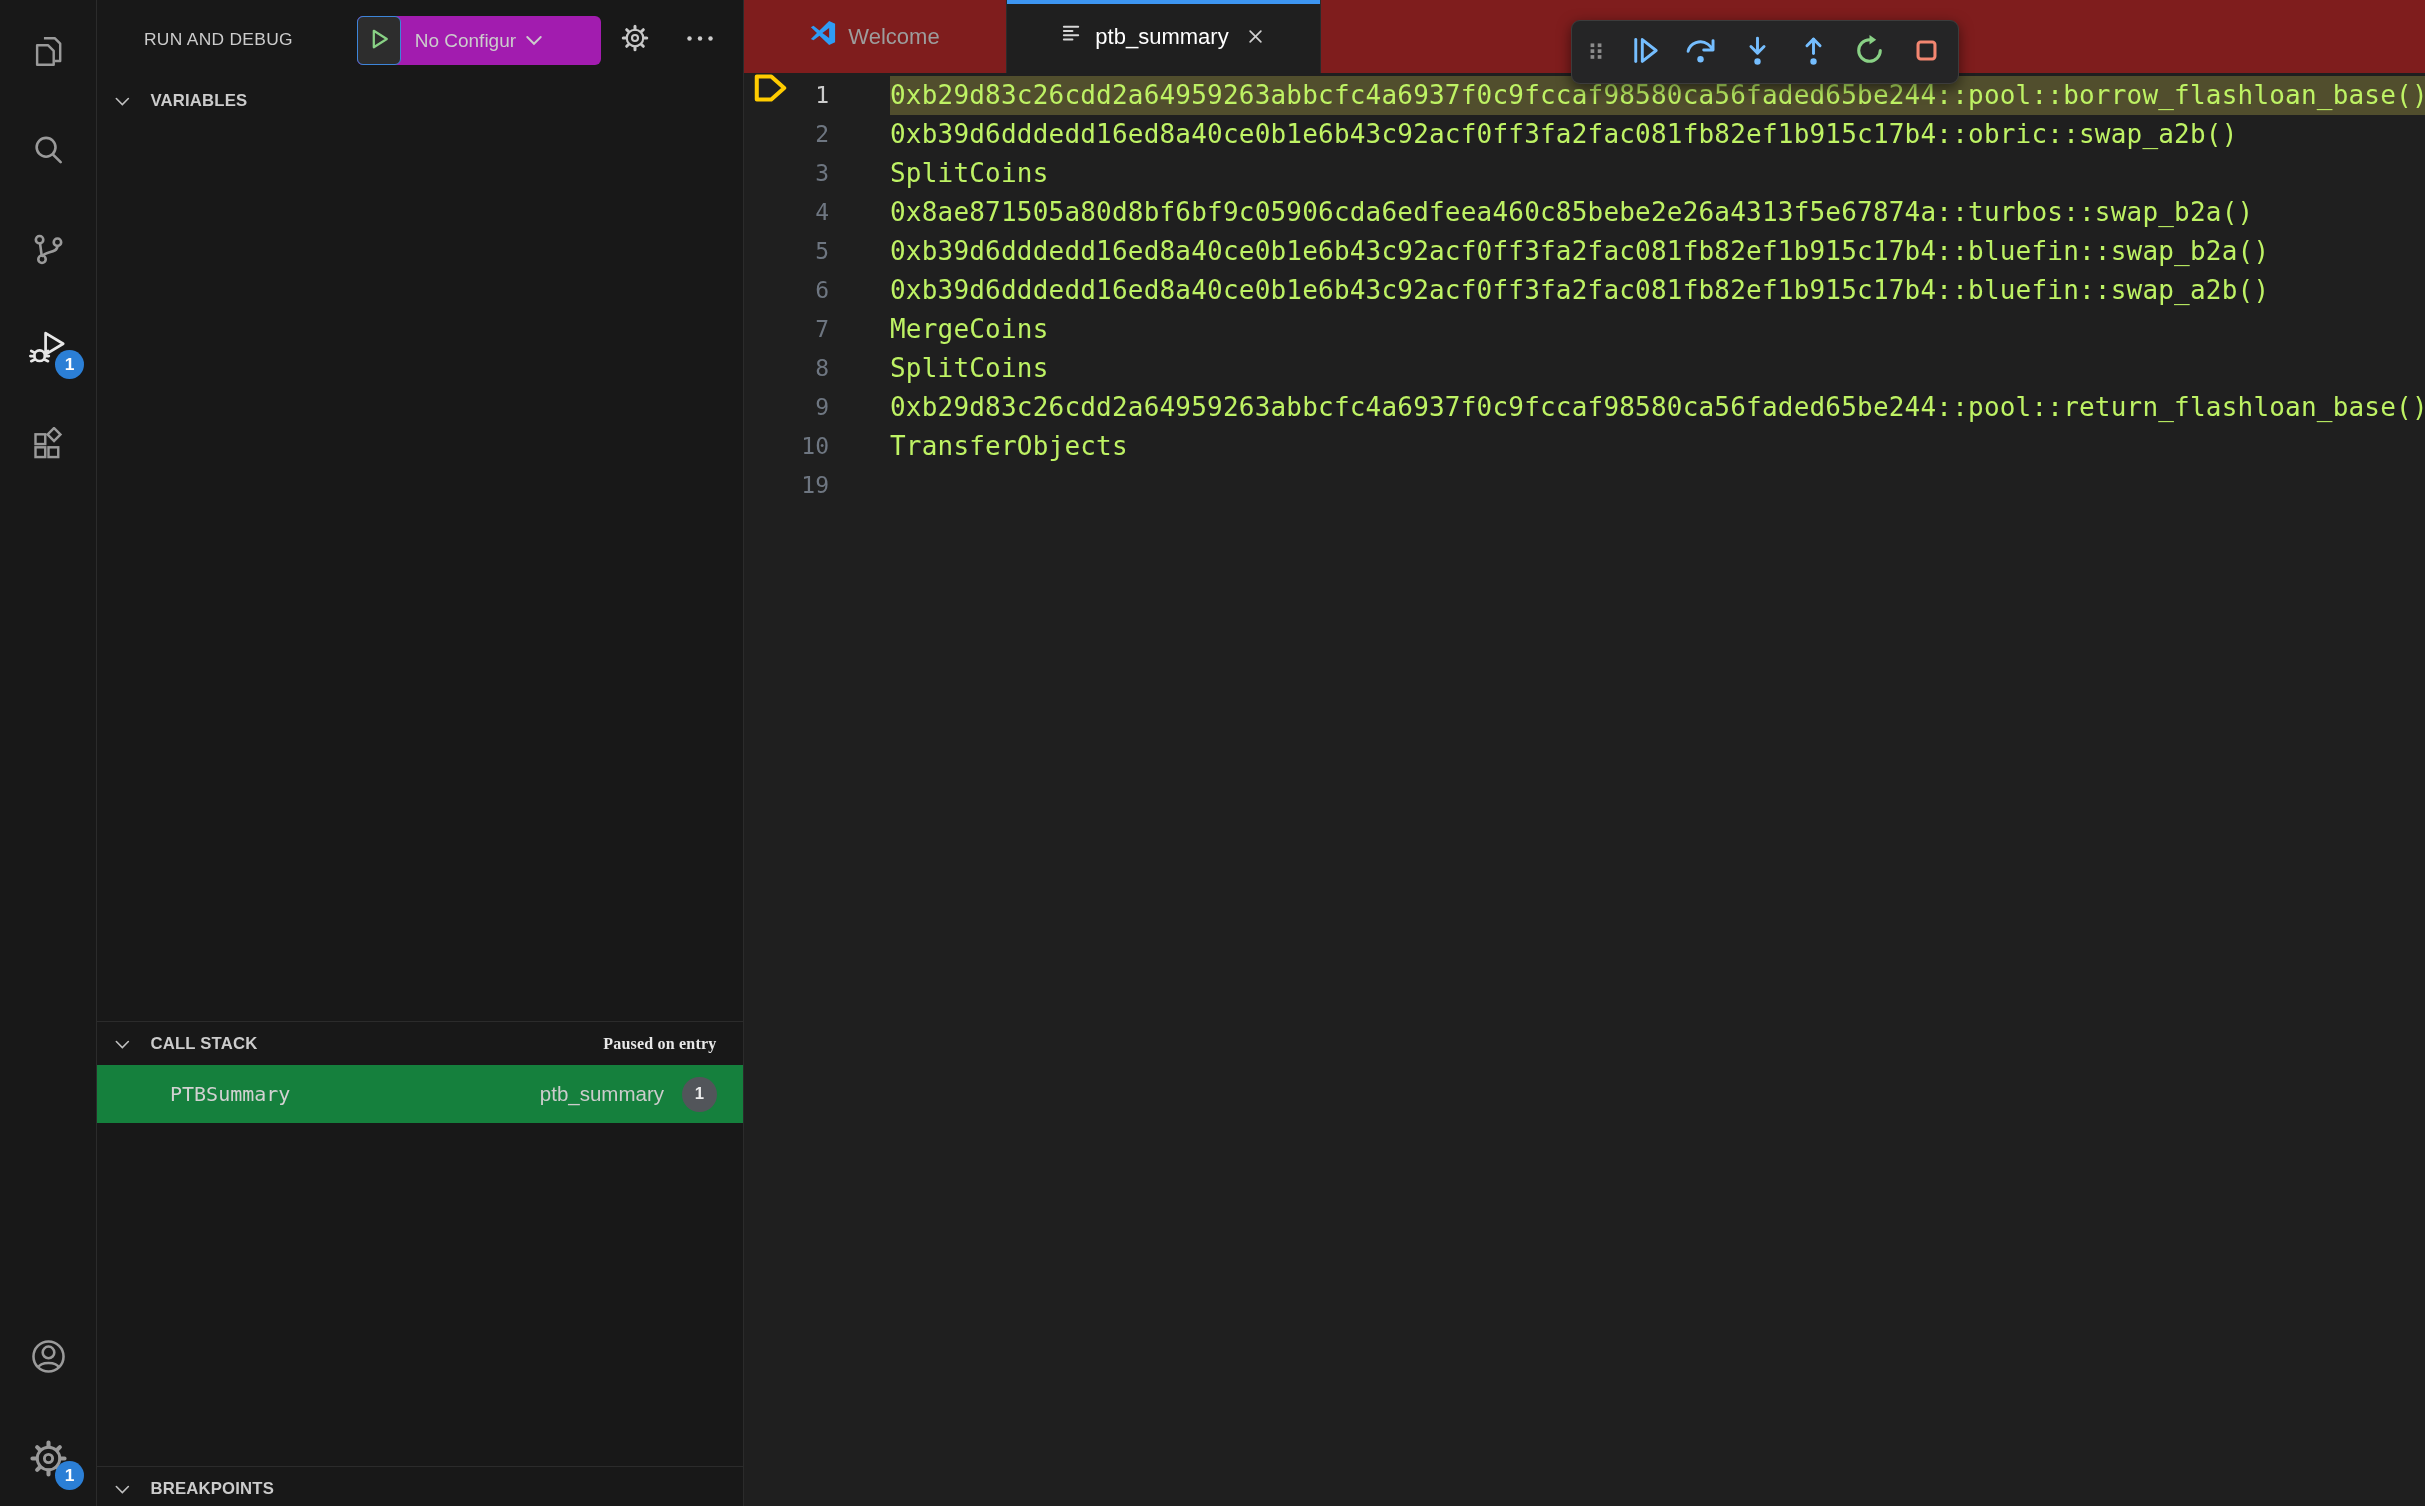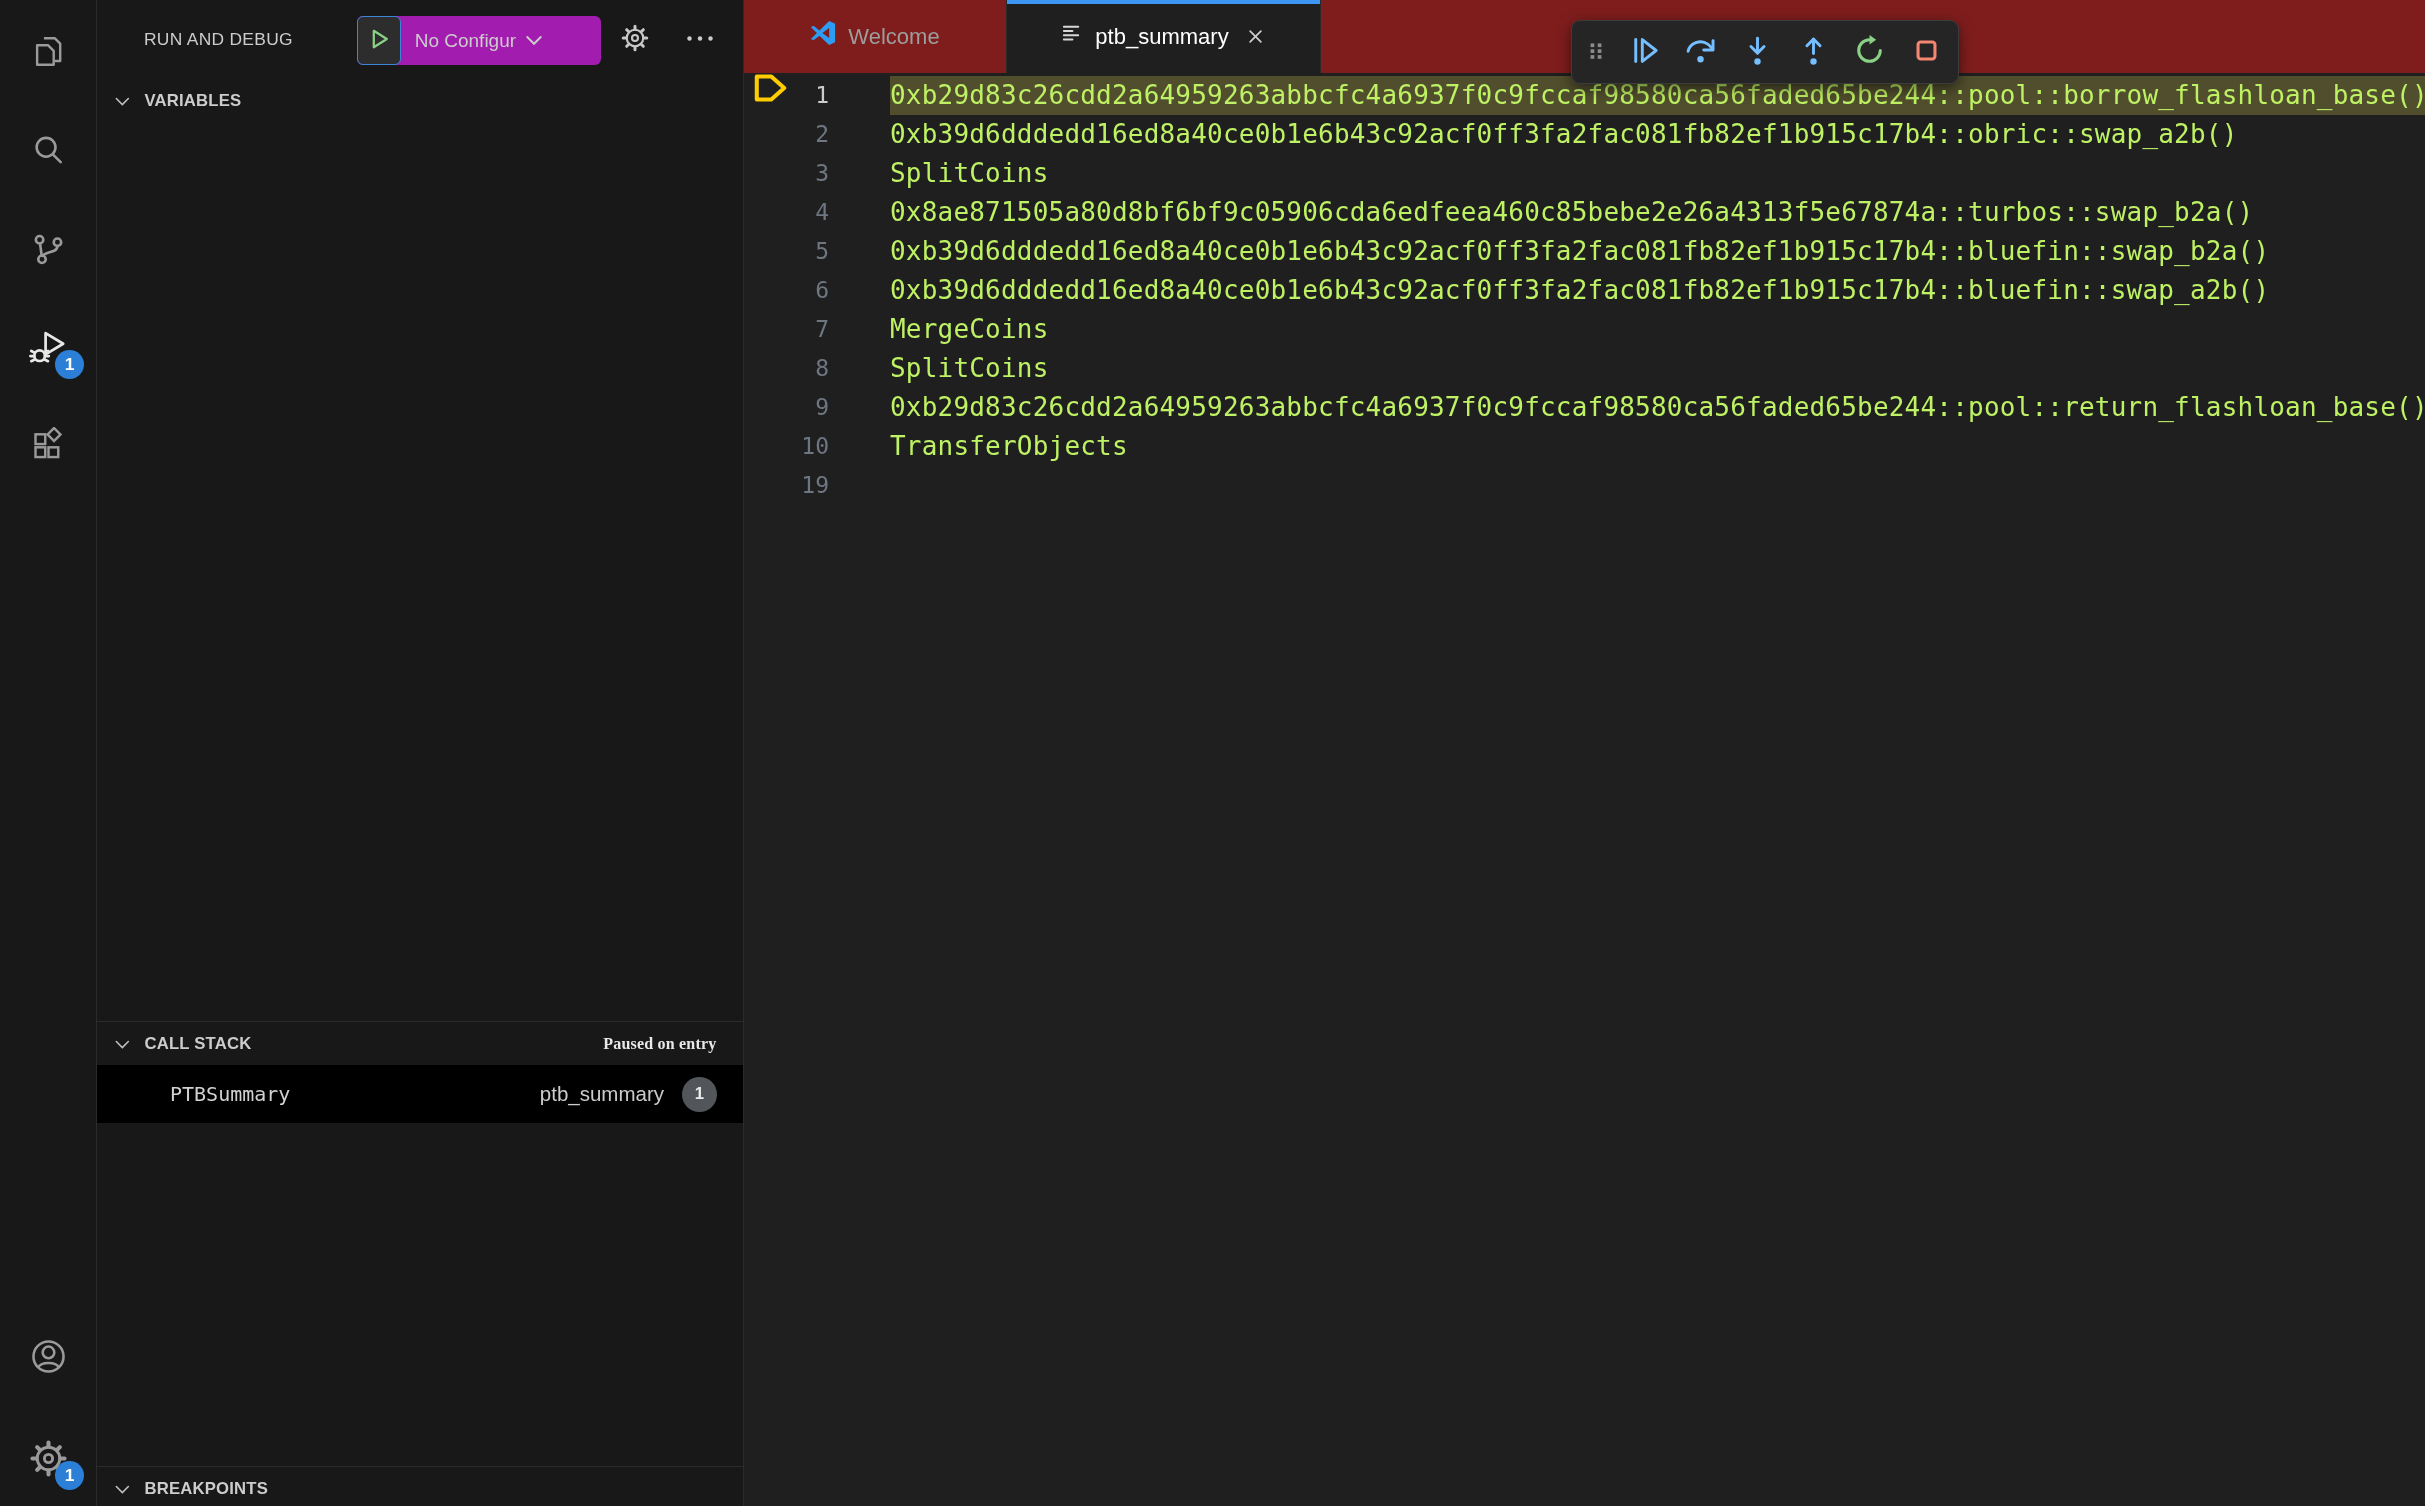--- a/index.html
+++ b/index.html
@@ -29,30 +29,30 @@
     border-radius:6px;display:flex;align-items:center;justify-content:center;
     background:#2d2d2d;cursor:pointer;}
   .config-select{flex:1;display:flex;align-items:center;gap:9px;padding:0 10.6px 0 13.7px;
     font-size:19px;color:#cccccc;cursor:pointer;white-space:nowrap;overflow:hidden;}
   .hdr-icon-btn{position:absolute;display:flex;align-items:center;justify-content:center;
     width:36px;height:36px;color:#c8c8c8;cursor:pointer;}
   .gear-btn{left:520px;top:21px;}
   .more-btn{left:585px;top:21px;}
 
   .sect{position:absolute;left:0;right:0;height:44px;display:flex;align-items:center;
-    gap:14px;padding-left:16.7px;box-sizing:border-box;font-weight:700;font-size:16.7px;
+    gap:20px;padding-left:16.7px;box-sizing:border-box;font-weight:700;font-size:16.7px;
     color:#cccccc;letter-spacing:0.2px;cursor:pointer;}
   .sect .chev{color:#c0c0c0;display:flex;}
   .sect-vars{top:79px;}
   .sect-watch{top:642px;border-top:0.8px solid #2b2b2b;}
   .sect-callstack{top:1021px;border-top:0.8px solid #2b2b2b;}
   .sect-breakpoints{top:1466px;border-top:0.8px solid #2b2b2b;}
   .cs-status{margin-left:auto;padding-right:26.5px;font-size:16px;font-weight:700;color:#e8e8e8;font-family:Liberation Serif, serif;}
 
-  .frame-row{position:absolute;top:1065px;left:0;right:0;height:58px;background:#000000;
+  .frame-row{position:absolute;top:1065px;left:0;right:0;height:58px;background:#15803d;
     display:flex;align-items:center;padding:0 26px 0 73px;box-sizing:border-box;cursor:pointer;}
   .frame-name{font-family:"DejaVu Sans Mono",monospace;font-size:20px;color:#d2d2d2;}
   .frame-source{margin-left:auto;font-size:20.5px;color:#cccccc;}
   .frame-badge{margin-left:18px;width:35px;height:35px;border-radius:17.4px;background:#52555a;
     color:#ececec;font-size:16.7px;font-weight:600;display:flex;align-items:center;justify-content:center;}
 
   
   .editor{flex:1;min-width:0;display:flex;flex-direction:column;background:#1f1f1f;position:relative;}
   .tab-bar{height:73px;flex:none;background:#7f1d1d;display:flex;}
   .tab{display:flex;align-items:center;justify-content:center;gap:12px;position:relative;

